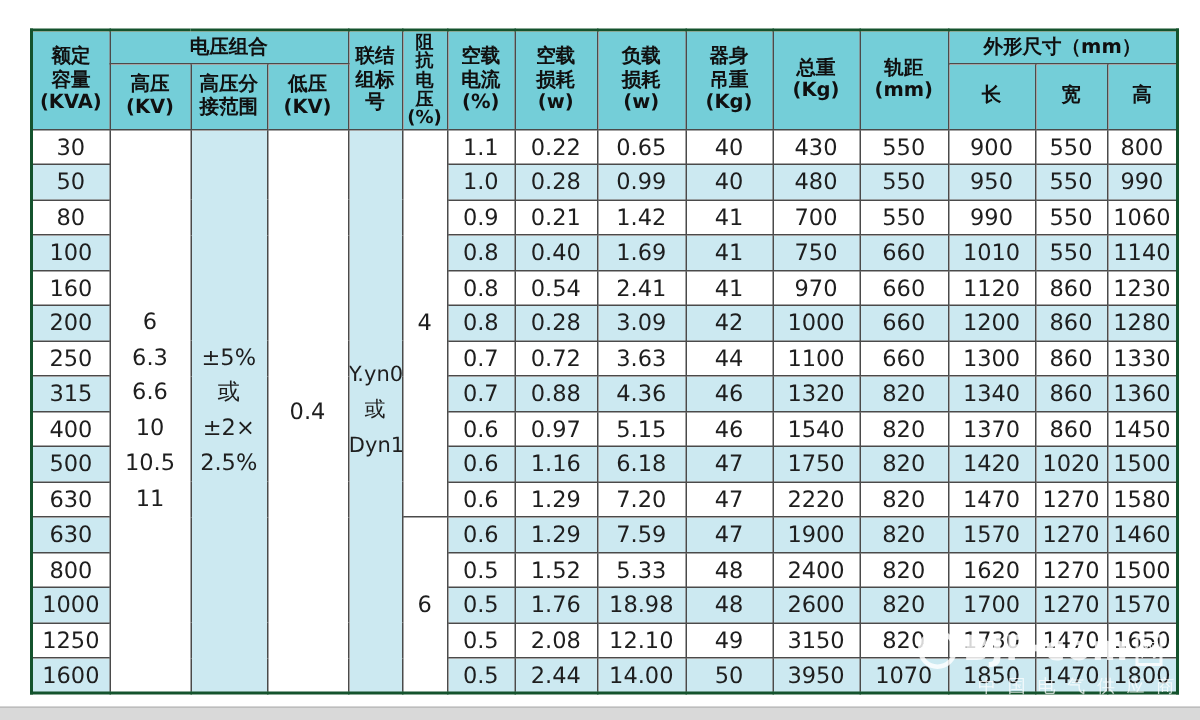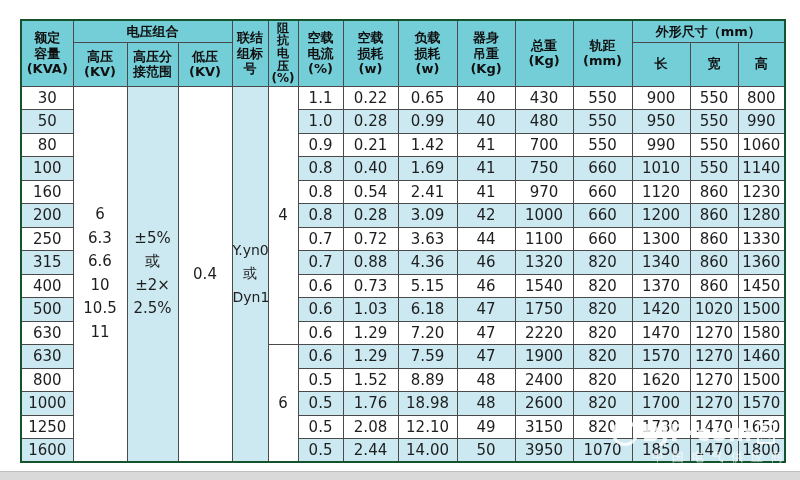--- a/index.html
+++ b/index.html
@@ -260,33 +260,33 @@
           <td class="c-blue">46</td>
           <td class="c-blue">1320</td>
           <td class="c-blue">820</td>
           <td class="c-blue">1340</td>
           <td class="c-blue">860</td>
           <td class="c-blue">1360</td>
         </tr>
         <tr>
           <td class="c-white">400</td>
           <td class="c-white">0.6</td>
-          <td class="c-white">0.73</td>
+          <td class="c-white">0.97</td>
           <td class="c-white">5.15</td>
           <td class="c-white">46</td>
           <td class="c-white">1540</td>
           <td class="c-white">820</td>
           <td class="c-white">1370</td>
           <td class="c-white">860</td>
           <td class="c-white">1450</td>
         </tr>
         <tr>
           <td class="c-blue">500</td>
           <td class="c-blue">0.6</td>
-          <td class="c-blue">1.03</td>
+          <td class="c-blue">1.16</td>
           <td class="c-blue">6.18</td>
           <td class="c-blue">47</td>
           <td class="c-blue">1750</td>
           <td class="c-blue">820</td>
           <td class="c-blue">1420</td>
           <td class="c-blue">1020</td>
           <td class="c-blue">1500</td>
         </tr>
         <tr>
           <td class="c-white">630</td>
@@ -310,21 +310,21 @@
           <td class="c-blue">1900</td>
           <td class="c-blue">820</td>
           <td class="c-blue">1570</td>
           <td class="c-blue">1270</td>
           <td class="c-blue">1460</td>
         </tr>
         <tr>
           <td class="c-white">800</td>
           <td class="c-white">0.5</td>
           <td class="c-white">1.52</td>
-          <td class="c-white">8.89</td>
+          <td class="c-white">5.33</td>
           <td class="c-white">48</td>
           <td class="c-white">2400</td>
           <td class="c-white">820</td>
           <td class="c-white">1620</td>
           <td class="c-white">1270</td>
           <td class="c-white">1500</td>
         </tr>
         <tr>
           <td class="c-blue">1000</td>
           <td class="c-blue">0.5</td>

